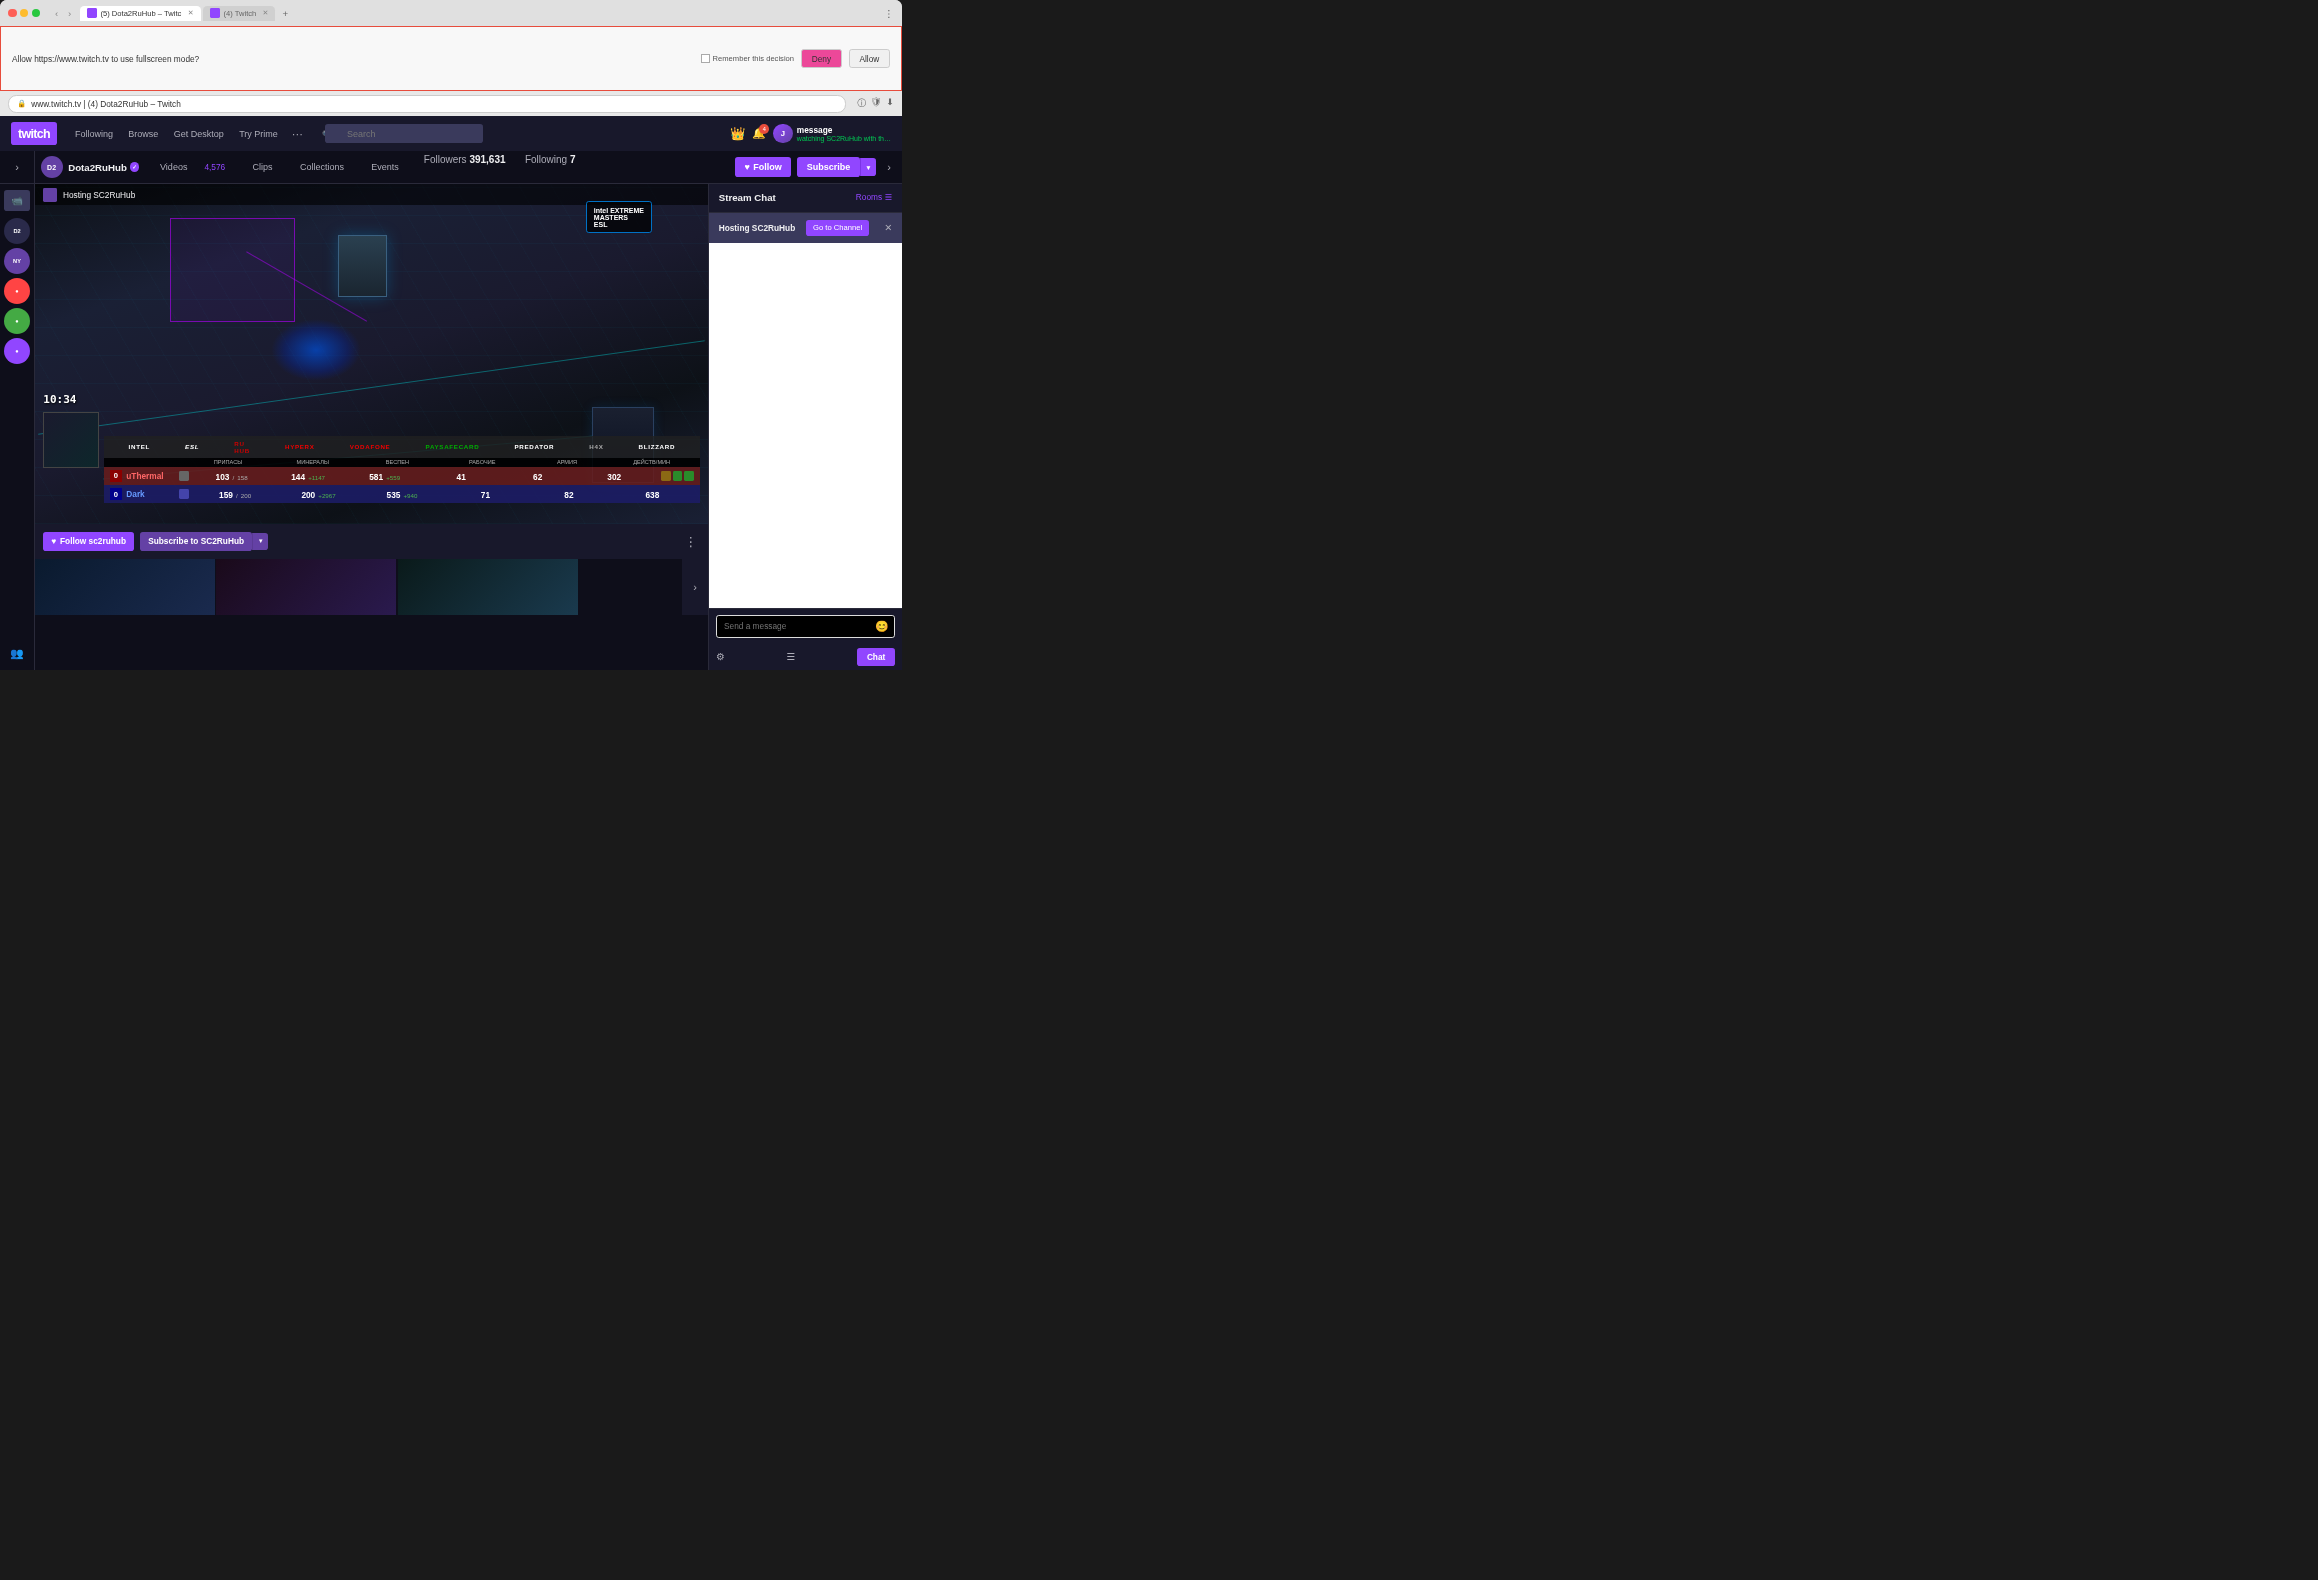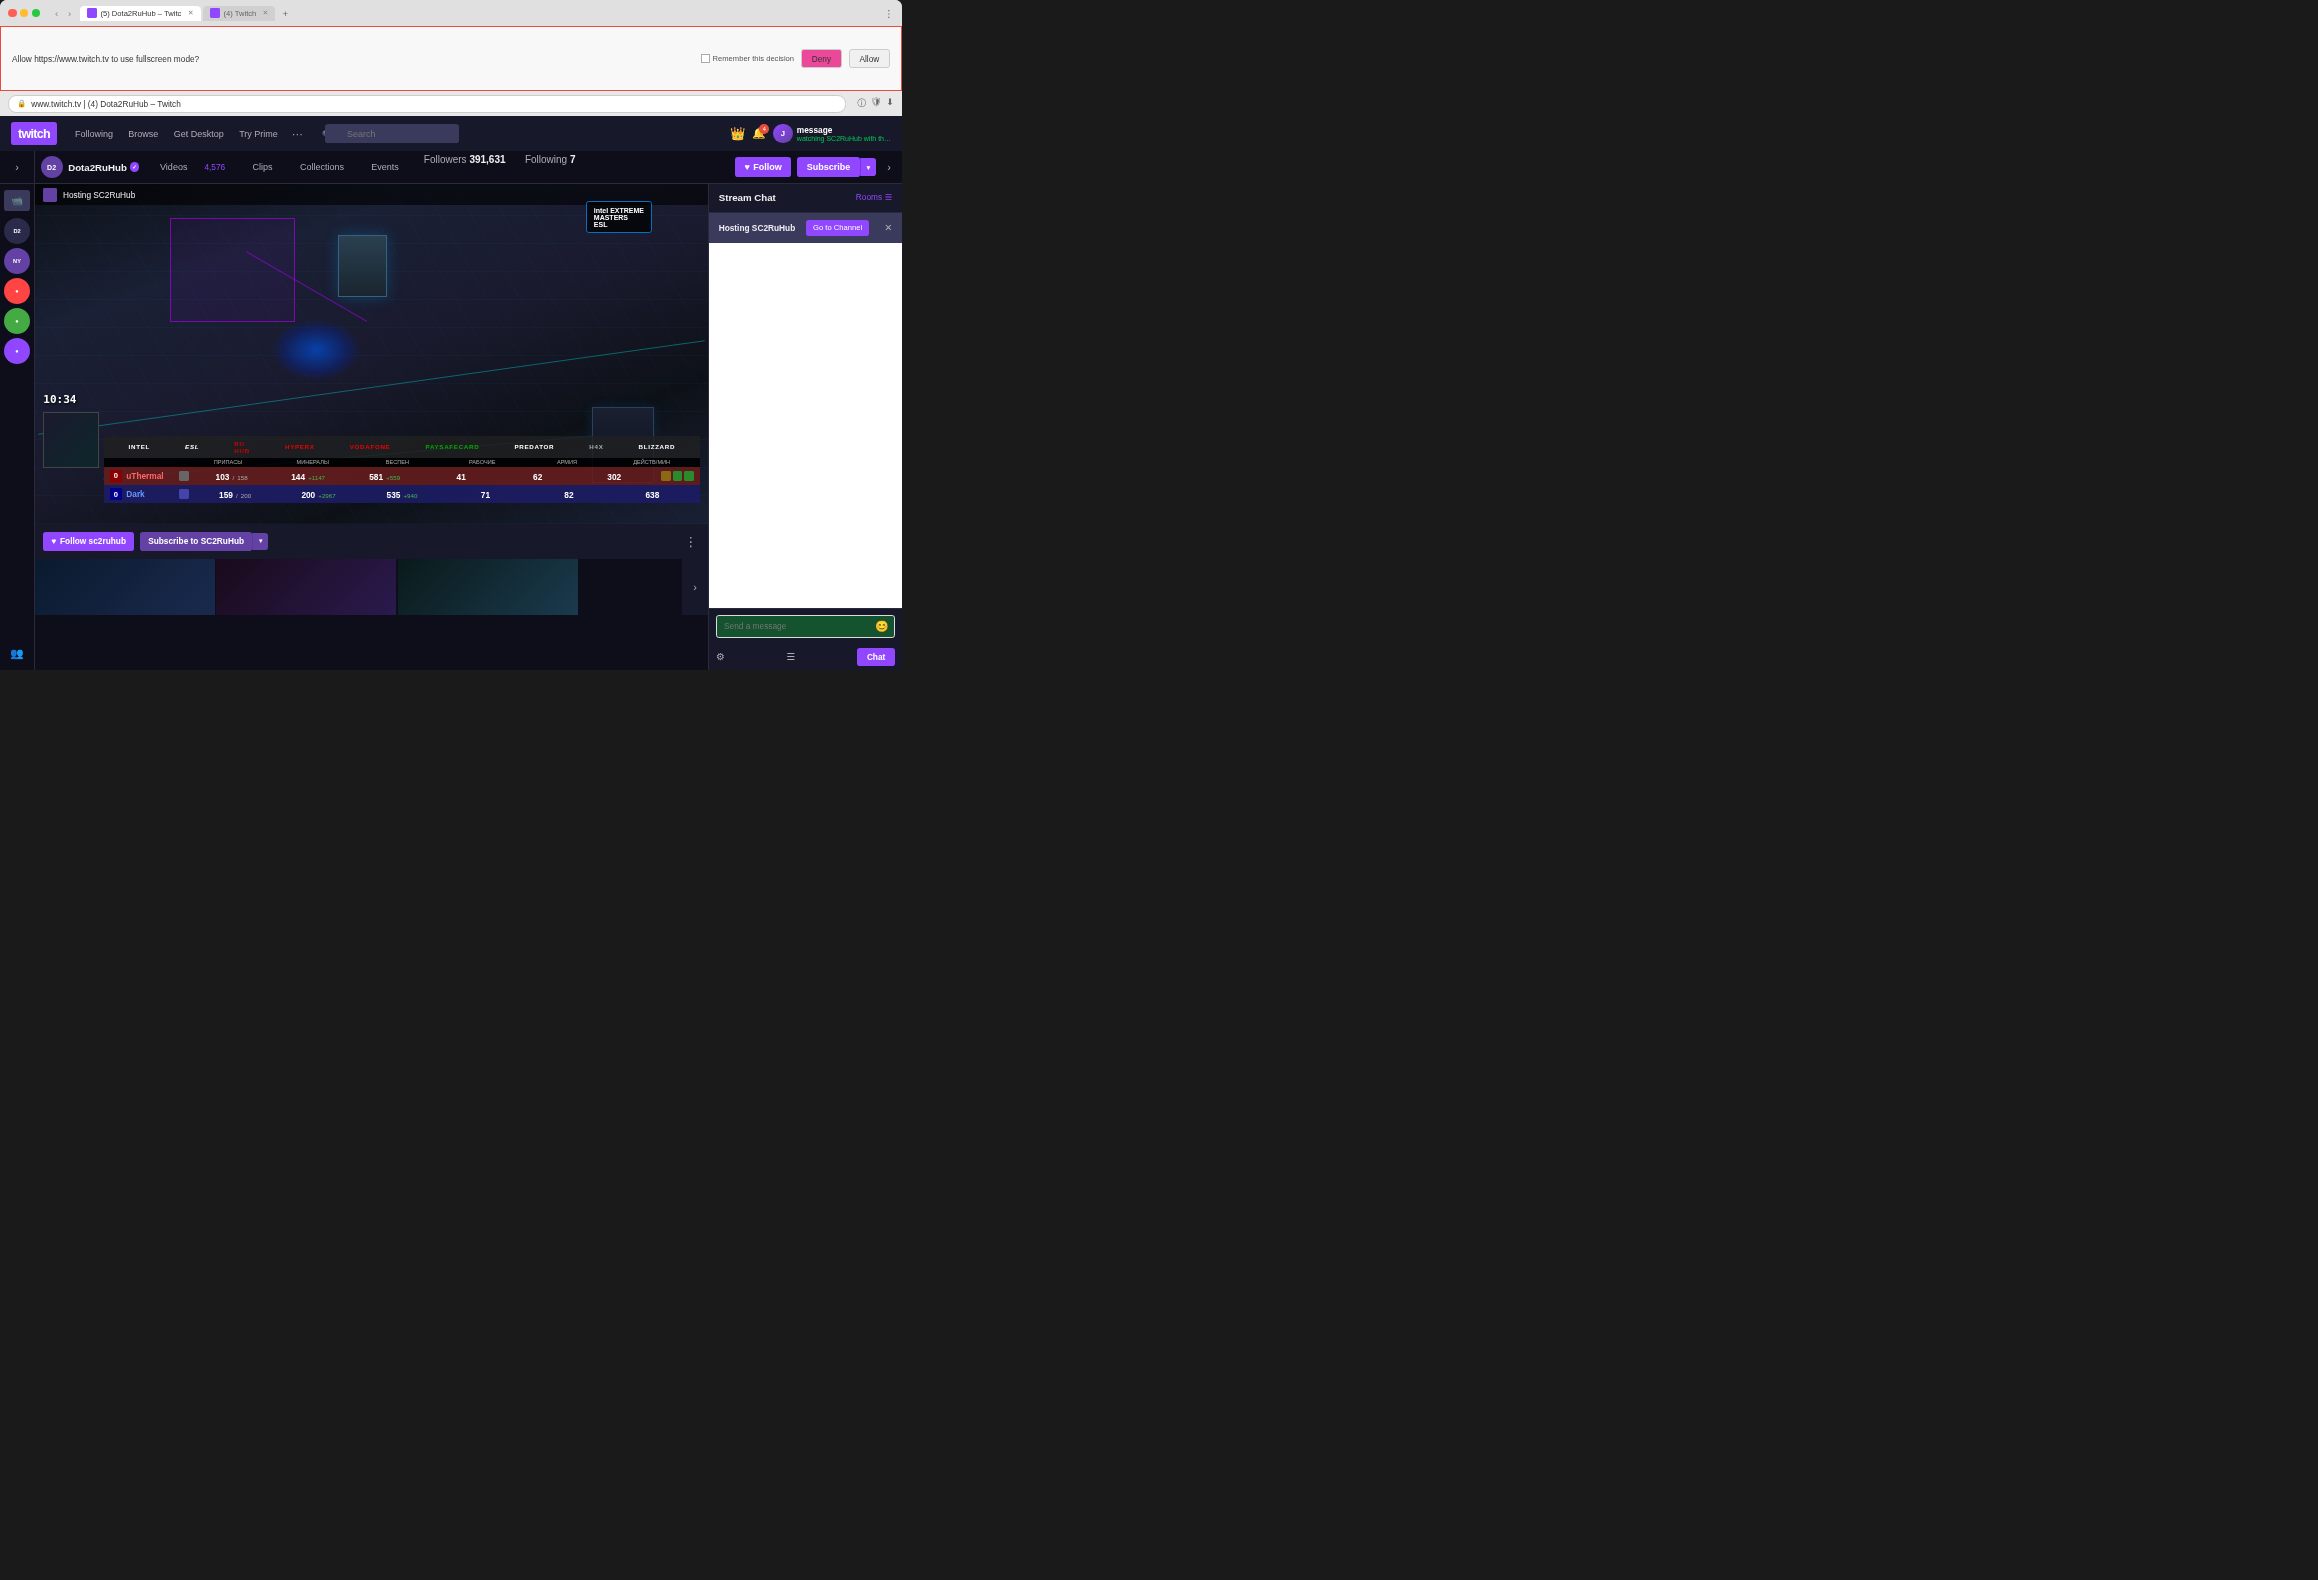--- a/index.html
+++ b/index.html
@@ -189,21 +189,21 @@
       white-space: nowrap;
     }
     .nav-dots { color: #adadb8; font-size: 11px; padding: 5.6px; cursor: pointer; }
     .search-bar {
       background: #3a3a5c;
       border: none;
       border-radius: 2.8px;
       padding: 4.9px 9.7px 4.9px 22px;
       color: #adadb8;
       font-size: 9px;
-      width: 134px;
+      width: 158px;
       margin-left: 8.3px;
       position: relative;
     }
     .search-wrap {
       position: relative;
       margin-left: 8.3px;
     }
     .search-wrap::before {
       content: '🔍';
       position: absolute;
@@ -747,21 +747,21 @@
       flex: 1;
       background: #fff;
       overflow-y: auto;
     }
     .chat-input-area {
       padding: 5.6px 7px;
       background: #18182b;
       border-top: 0.7px solid #2a2a3a;
     }
     .chat-input-box {
-      background: #14532d;
+      background: #000000;
       border: 0.7px solid #ddd;
       border-radius: 2.8px;
       padding: 5.6px 24px 5.6px 7px;
       width: 100%;
       font-size: 8.3px;
       color: #999;
       position: relative;
     }
     .chat-input-wrap {
       position: relative;

